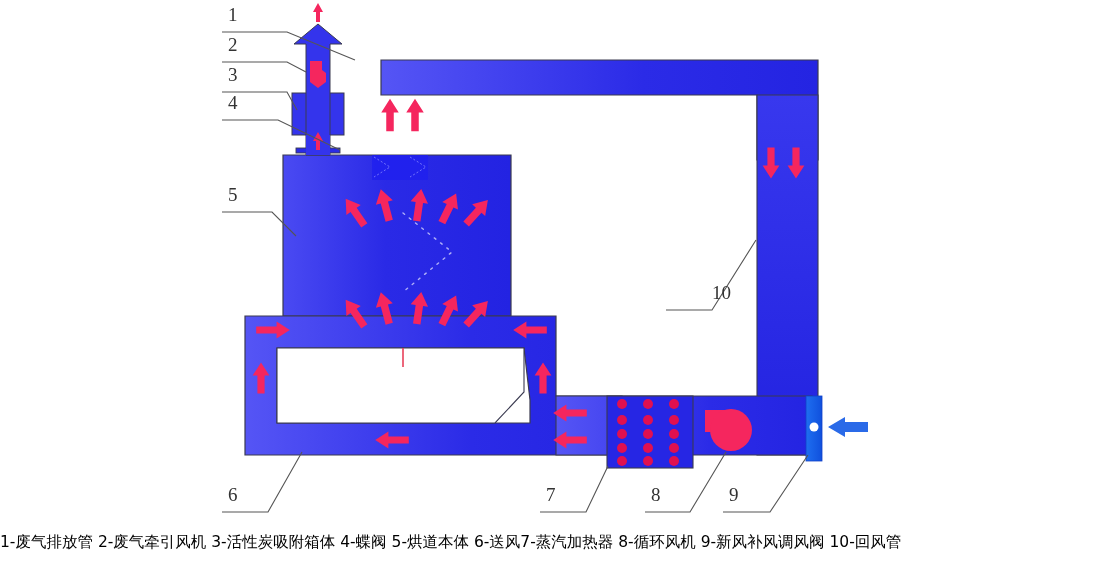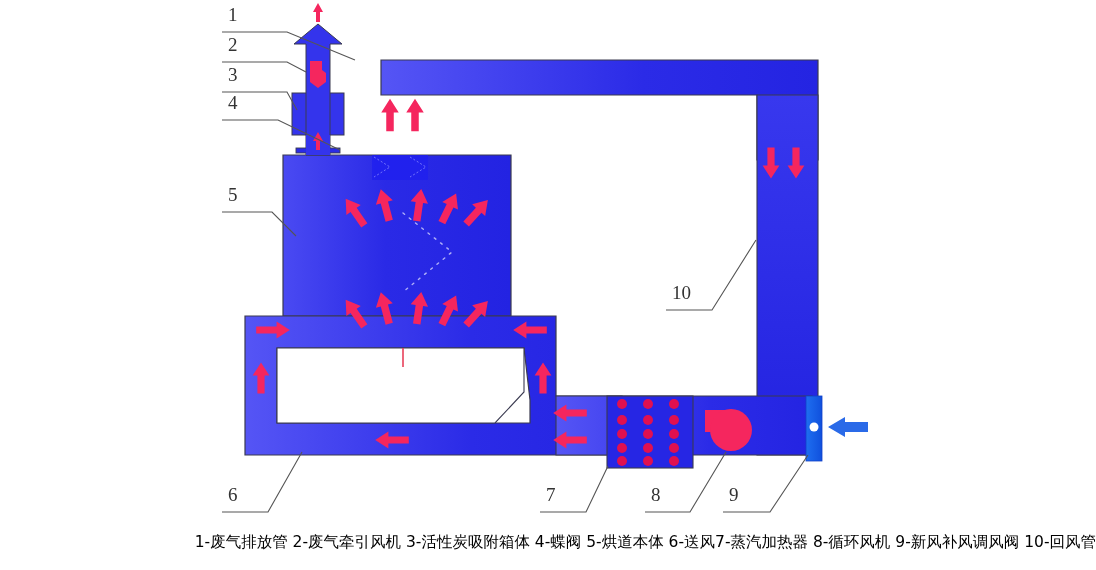--- a/index.html
+++ b/index.html
@@ -1,20 +1,20 @@
 <!DOCTYPE html>
 <html><head>
 <meta charset="utf-8">
 <style>
   html,body{margin:0;padding:0;background:#ffffff;}
   body{width:1096px;height:570px;position:relative;overflow:hidden;
        font-family:"Liberation Serif",serif;}
   #stage{position:absolute;left:0;top:0;width:1096px;height:570px;}
   #svgroot{position:absolute;left:0;top:0;}
-  .caption{position:absolute;left:0;top:532px;width:1096px;text-align:right;
+  .caption{position:absolute;left:0;top:532px;width:1096px;text-align:left;
            font-family:"DejaVu Sans",sans-serif;font-size:15.5px;color:#000000;
            letter-spacing:0px;white-space:nowrap;}
 </style>
 </head>
 <body>
 
 <div id="stage">
 
   <svg id="svgroot" width="1096" height="570" viewBox="0 0 1096 570">
 
@@ -227,18 +227,18 @@
   <div>
     <div style="position:absolute;left:228px;top:4px;font-size:19px;color:#333;">1</div>
     <div style="position:absolute;left:228px;top:34px;font-size:19px;color:#333;">2</div>
     <div style="position:absolute;left:228px;top:64px;font-size:19px;color:#333;">3</div>
     <div style="position:absolute;left:228px;top:92px;font-size:19px;color:#333;">4</div>
     <div style="position:absolute;left:228px;top:184px;font-size:19px;color:#333;">5</div>
     <div style="position:absolute;left:228px;top:484px;font-size:19px;color:#333;">6</div>
     <div style="position:absolute;left:546px;top:484px;font-size:19px;color:#333;">7</div>
     <div style="position:absolute;left:651px;top:484px;font-size:19px;color:#333;">8</div>
     <div style="position:absolute;left:729px;top:484px;font-size:19px;color:#333;">9</div>
-    <div style="position:absolute;left:672px;top:282px;font-size:19px;color:#333;">10</div>
+    <div style="position:absolute;left:712px;top:282px;font-size:19px;color:#333;">10</div>
   </div>
 
   <div class="caption">1-废气排放管 2-废气牵引风机 3-活性炭吸附箱体 4-蝶阀 5-烘道本体 6-送风7-蒸汽加热器 8-循环风机 9-新风补风调风阀 10-回风管</div>
 
 </div>
 
 </body></html>

